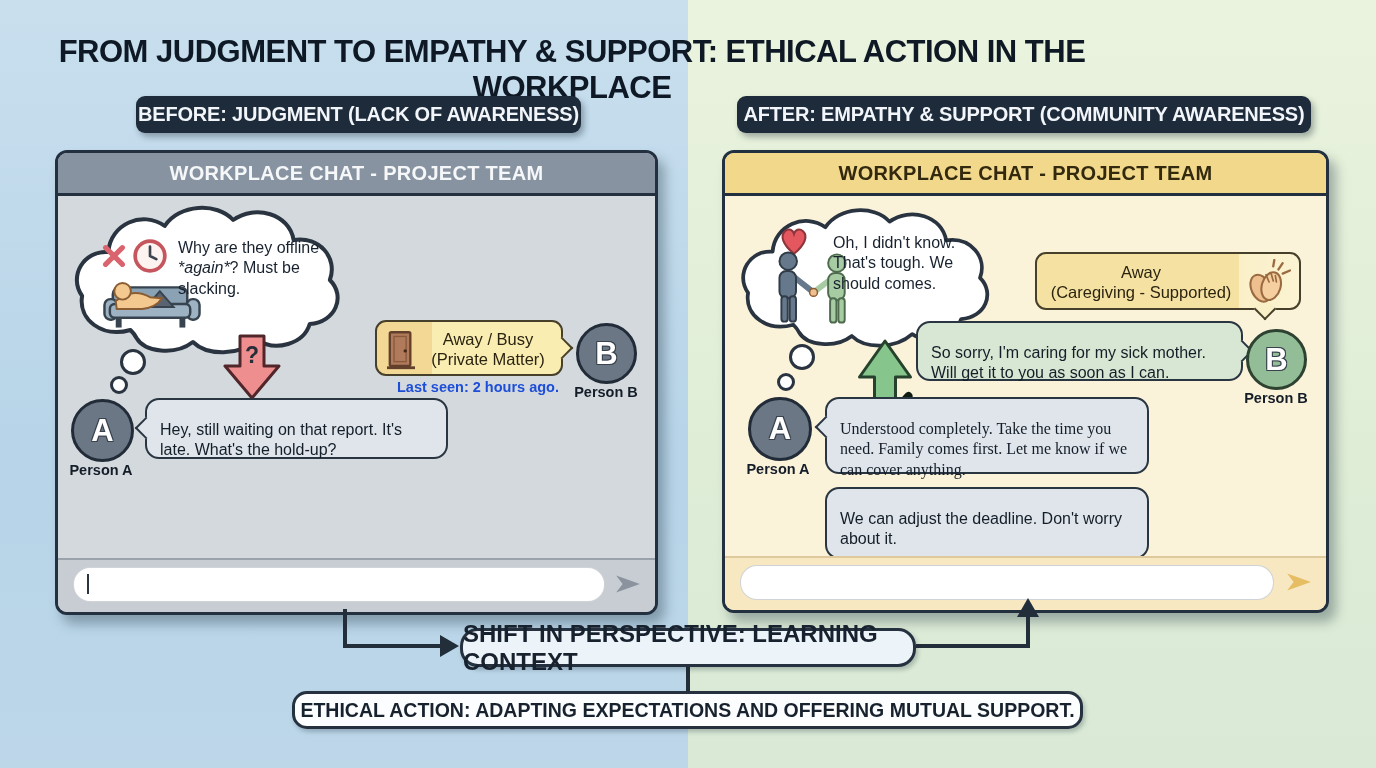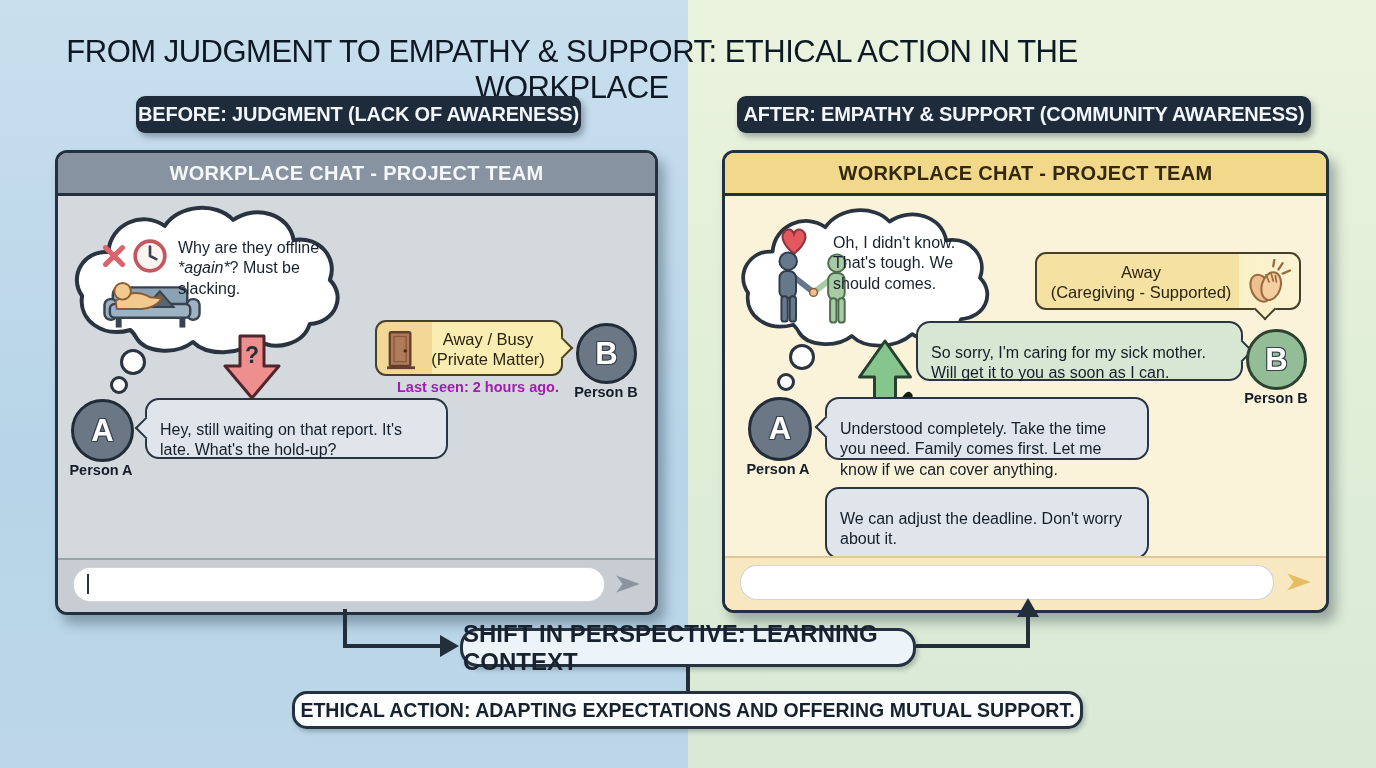--- a/index.html
+++ b/index.html
@@ -3,21 +3,21 @@
 <meta charset="utf-8">
 <style>
   html,body{margin:0;padding:0;background:#888;}
   .stage{position:relative;width:1376px;height:768px;overflow:hidden;
          font-family:"Liberation Sans",sans-serif;color:#15202c;}
   .bg-half{position:absolute;top:0;height:768px;}
   .bg-left{left:0;width:688px;background:linear-gradient(180deg,#c9dfee 0%,#b7d4e8 60%,#bdd7e9 100%);}
   .bg-right{left:688px;width:688px;background:linear-gradient(180deg,#eaf3dd 0%,#ddecd6 70%,#d9e9d6 100%);}
 
   .title{position:absolute;left:0;top:34px;width:1144px;margin:0;text-align:center;
-         font-size:31px;font-weight:normal;letter-spacing:-0.5px;color:#0e1925;}
+         font-size:31px;font-weight:bold;letter-spacing:-0.5px;color:#0e1925;}
 
   .badge{position:absolute;top:96px;height:37px;background:#1d2b3a;border-radius:9px;
          color:#f2f6fa;font-weight:bold;font-size:20px;letter-spacing:-0.2px;
          display:flex;align-items:center;justify-content:center;
          box-shadow:3px 4px 6px rgba(20,35,50,0.35);}
   .badge-left{left:136px;width:445px;}
   .badge-right{left:737px;width:574px;}
 
   .chat-window{position:absolute;border:3px solid #233040;border-radius:12px;overflow:hidden;
                box-shadow:7px 9px 12px rgba(30,50,60,0.35);}
@@ -75,21 +75,21 @@
   .tail-green{background:#d7e7d3;}
 
   .status-bubble{position:absolute;border:2.5px solid #46402a;border-radius:11px;box-sizing:border-box;
                  color:#2b2410;font-size:16.5px;line-height:1.22;text-align:center;}
   .status-before{background:linear-gradient(90deg,#f2d795 0%,#f2d795 30%,#f9edb2 30%,#f9edb2 100%);}
   .status-after{background:linear-gradient(90deg,#f5e2a2 0%,#f5e2a2 77%,#faf0c8 77%,#fbf3d2 100%);}
   .status-tail-right{position:absolute;right:-9px;top:18px;width:14px;height:14px;background:#f9edb2;
                  border-right:2.5px solid #46402a;border-top:2.5px solid #46402a;transform:rotate(45deg);}
   .status-tail-down{position:absolute;right:26px;bottom:-9px;width:14px;height:14px;background:#faf0c8;
                  border-right:2.5px solid #46402a;border-bottom:2.5px solid #46402a;transform:rotate(45deg);}
-  .last-seen{position:absolute;font-size:14.5px;font-weight:bold;color:#a21caf;text-align:center;}
+  .last-seen{position:absolute;font-size:14.5px;font-weight:bold;color:#1d4ed8;text-align:center;}
 
   .big-arrow{position:absolute;}
   .q-mark{position:absolute;left:0;top:9px;width:100%;text-align:center;
           font-size:23px;font-weight:bold;color:#262e3a;}
 
   .conn{position:absolute;background:#222e3a;}
   .arrowhead-right{position:absolute;width:0;height:0;
                    border-top:11px solid transparent;border-bottom:11px solid transparent;
                    border-left:19px solid #222e3a;}
   .arrowhead-up{position:absolute;width:0;height:0;
@@ -278,21 +278,21 @@
       <div class="avatar avatar-green" style="left:521px;top:133px;width:55px;height:55px;">
         <span>B</span>
       </div>
       <div class="avatar-label" style="left:511px;top:194px;width:80px;">Person B</div>
 
       <div class="avatar avatar-gray" style="left:23px;top:201px;width:58px;height:58px;">
         <span>A</span>
       </div>
       <div class="avatar-label" style="left:13px;top:265px;width:80px;">Person A</div>
 
-      <div class="bubble bubble-blue" style="left:100px;top:201px;width:324px;height:63px;">
+      <div class="bubble bubble-blue" style="left:100px;top:201px;width:324px;height:77px;font-family:Liberation Serif, serif;">
         <span class="tail tail-left tail-blue"></span>
         <span>Understood completely. Take the time you need. Family comes first. Let me know if we can cover anything.</span>
       </div>
 
       <div class="bubble bubble-blue" style="left:100px;top:291px;width:324px;height:72px;">
         <span>We can adjust the deadline. Don't worry about it.</span>
       </div>
     </div>
 
     <footer class="chat-footer footer-after">

